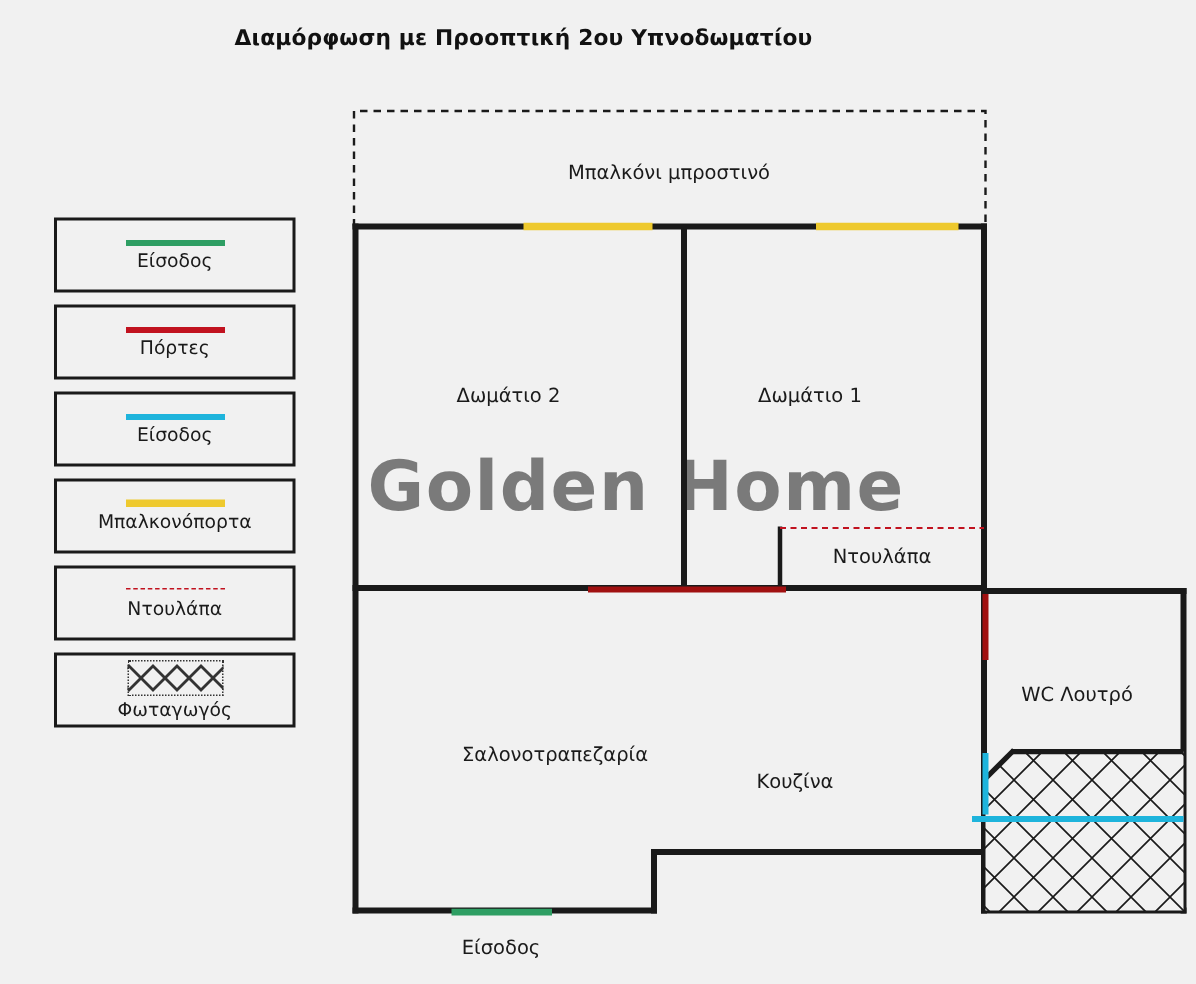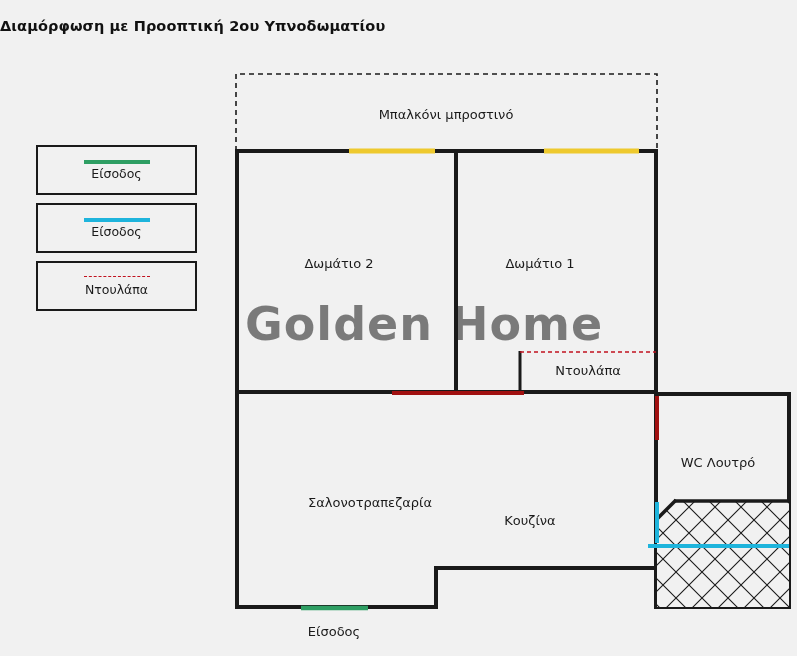--- a/index.html
+++ b/index.html
@@ -15,21 +15,21 @@
     color: #1a1a1a;
     overflow: hidden;
   }
 
   
   #plan-title {
     position: absolute;
     left: 0;
     top: 18px;
     width: 698px;
-    text-align: left;
+    text-align: center;
     font-size: 14.5px;
     font-weight: bold;
     letter-spacing: .1px;
     color: #111;
   }
 
   
   #legend {
     position: absolute;
     left: 36px;
@@ -108,32 +108,44 @@
 
 <div id="plan-title">Διαμόρφωση με Προοπτική 2ου Υπνοδωματίου</div>
 
 <div id="legend">
 
   <div class="legend-box">
     <span class="legend-swatch sw-green"></span>
     <span class="legend-label">Είσοδος</span>
   </div>
 
+  <div class="legend-box">
+    <span class="legend-swatch sw-red"></span>
+    <span class="legend-label">Πόρτες</span>
+  </div>
 
   <div class="legend-box">
     <span class="legend-swatch sw-cyan"></span>
     <span class="legend-label">Είσοδος</span>
   </div>
 
+  <div class="legend-box">
+    <span class="legend-swatch sw-yellow"></span>
+    <span class="legend-label">Μπαλκονόπορτα</span>
+  </div>
 
   <div class="legend-box">
     <span class="legend-swatch sw-dashed"></span>
     <span class="legend-label">Ντουλάπα</span>
   </div>
 
+  <div class="legend-box">
+    <span class="legend-hatch"></span>
+    <span class="legend-label">Φωταγωγός</span>
+  </div>
 
 </div>
 
 <svg id="floorplan" viewBox="0 0 797 656">
 
   <text class="watermark" x="245" y="340">Golden Home</text>
 
   <path d="M236,151 L236,74 L657,74 L657,151" fill="none" stroke="#1a1a1a" stroke-width="1.6" stroke-dasharray="5,4"></path>
 
   <line x1="235" y1="151" x2="658" y2="151" stroke="#1a1a1a" stroke-width="4"></line>

